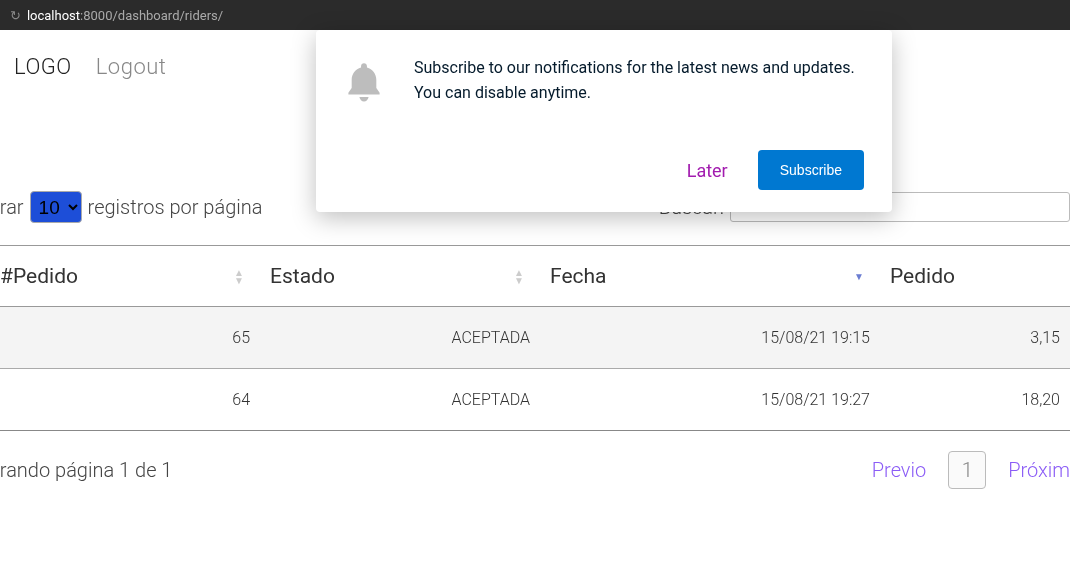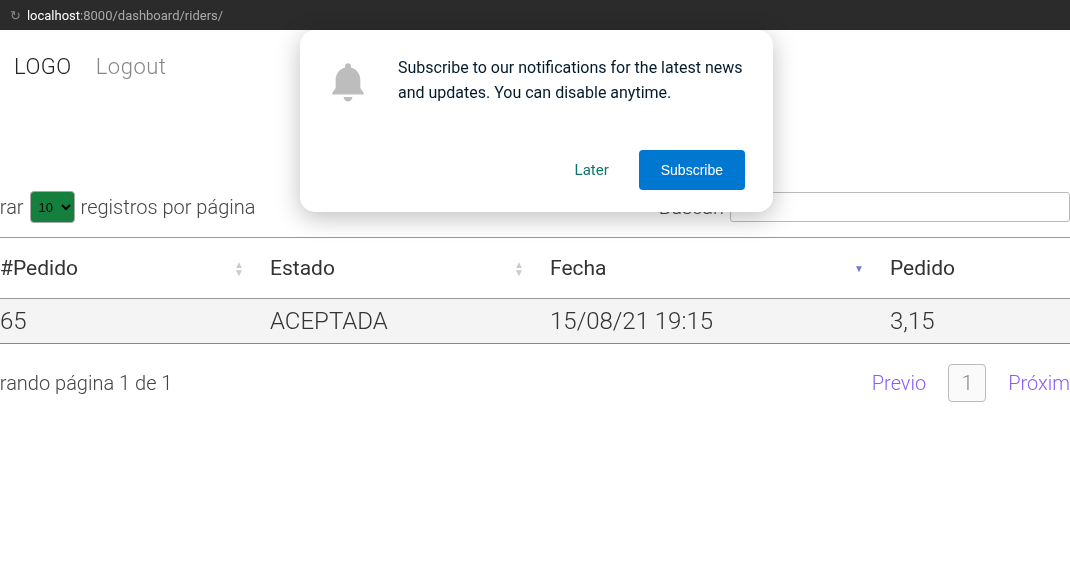--- a/index.html
+++ b/index.html
@@ -41,38 +41,39 @@
       align-items: center;
       padding: 100px 0 14px 0;
       font-size: 20px;
       font-weight: 300;
       color: #444;
     }
     .controls-left { display: flex; align-items: center; gap: 6px; margin-left: -28px; }
     .controls-right { display: flex; align-items: center; gap: 6px; margin-right: 0; }
     select.page-len {
       height: 32px;
-      font-size: 13px;
+      font-size: 19px;
       border: 1px solid #aaa;
       border-radius: 4px;
       padding: 2px 4px;
-      background: #15803d;
+      background: #1d4ed8;
     }
     input.search-input {
       height: 30px;
       width: 340px;
       border: 1px solid #bbb;
       border-radius: 3px;
       font-size: 15px;
       padding: 2px 6px;
     }
     table.data {
       width: 100%;
       border-collapse: collapse;
       font-weight: 300;
+      margin-top: 8px;
     }
     table.data thead th {
       text-align: left;
       font-weight: 400;
       font-size: 21px;
       color: #333;
       padding: 18px 10px;
       border-top: 1px solid #999;
       border-bottom: 1px solid #999;
       position: relative;
@@ -84,24 +85,25 @@
       transform: translateY(-50%);
       display: flex;
       flex-direction: column;
       gap: 1px;
       font-size: 10px;
       color: #ccc;
       line-height: 7px;
     }
     table.data thead th .sorter .active-desc { color: #6b7dd1; }
     table.data tbody td {
-      font-size: 24px;
+      font-size: 16px;
       color: #333;
-      padding: 8px 10px;
-      font-weight: 300;
+      padding: 21px 10px;
+      font-weight: 300;
+      text-align: right;
     }
     table.data tbody tr:first-child { background: #f4f4f4; }
     table.data tbody tr { border-bottom: 1px solid #aaa; }
     table.data tbody tr:last-child { border-bottom: 1px solid #888; }
     .col-pedido { width: 260px; padding-left: 0 !important; }
     .col-estado { width: 280px; }
     .col-fecha { width: 340px; }
     .col-monto { }
     .footer {
       display: flex;
@@ -123,24 +125,24 @@
       display: flex;
       align-items: center;
       justify-content: center;
       color: #888;
       background: #fafafa;
     }
     
     .notif-dialog {
       position: absolute;
       top: 30px;
-      left: 300px;
-      width: 473px;
+      left: 316px;
+      width: 576px;
       background: #fff;
-      border-radius: 15px;
+      border-radius: 4px;
       box-shadow: 0 6px 24px rgba(0,0,0,0.25);
       padding: 26px 28px 22px 28px;
       z-index: 100;
     }
     .notif-body { display: flex; gap: 30px; align-items: flex-start; }
     .notif-bell {
       width: 40px;
       height: 46px;
       flex-shrink: 0;
       margin-top: 4px;
@@ -151,22 +153,22 @@
       line-height: 1.55;
     }
     .notif-actions {
       display: flex;
       justify-content: flex-end;
       gap: 30px;
       margin-top: 44px;
       align-items: center;
     }
     .notif-later {
-      color: #0f766e;
-      font-size: 15px;
+      color: #a21caf;
+      font-size: 18px;
       cursor: pointer;
       font-weight: 400;
     }
     .notif-subscribe {
       background: #0078d1;
       color: #fff;
       border: none;
       border-radius: 4px;
       padding: 12px 22px;
       font-size: 14px;
@@ -234,20 +236,26 @@
         </th>
       </tr>
     </thead>
     <tbody>
       <tr>
         <td class="col-pedido">65</td>
         <td>ACEPTADA</td>
         <td>15/08/21 19:15</td>
         <td>3,15</td>
       </tr>
+      <tr>
+        <td class="col-pedido">64</td>
+        <td>ACEPTADA</td>
+        <td>15/08/21 19:27</td>
+        <td>18,20</td>
+      </tr>
     </tbody>
   </table>
 
   <div class="footer">
     <div class="footer-left">ostrando página 1 de 1</div>
     <div class="pagination">
       <span class="nav-label">Previo</span>
       <span class="page-num">1</span>
       <span class="nav-label">Próxim</span>
     </div>

